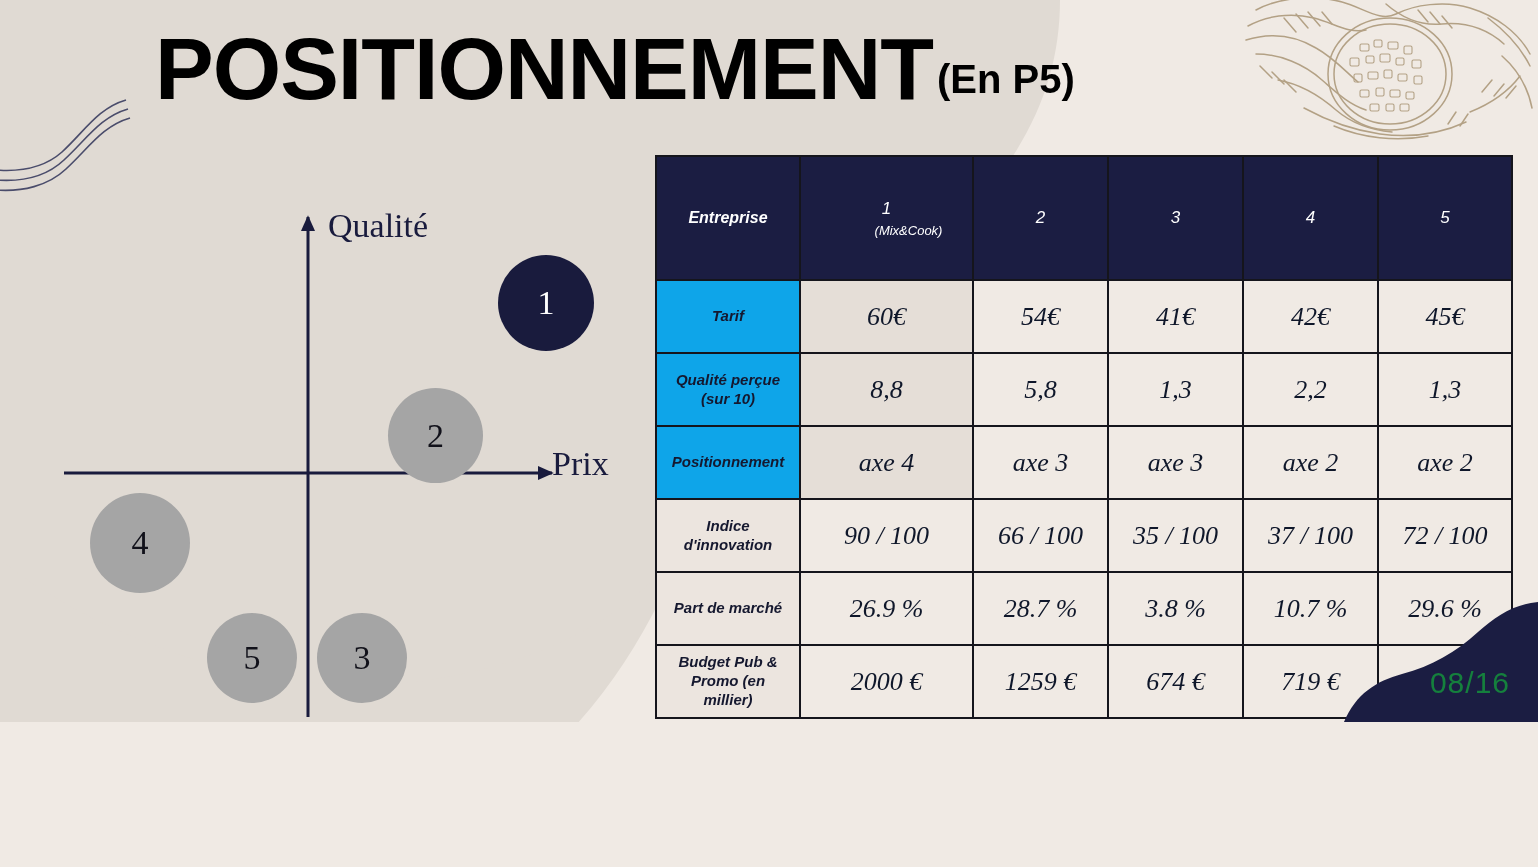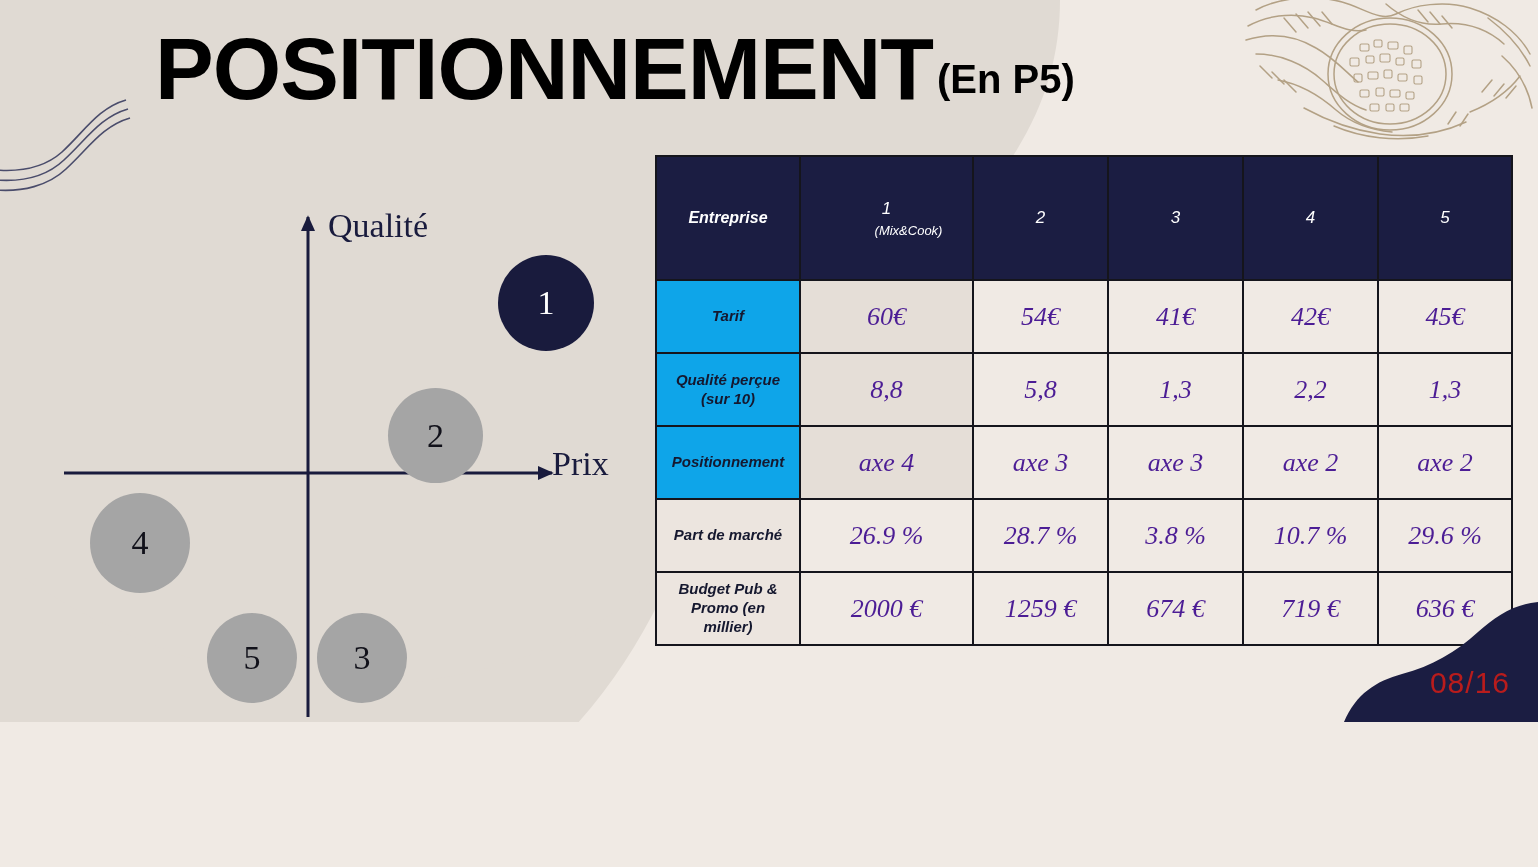--- a/index.html
+++ b/index.html
@@ -114,21 +114,21 @@
     color:#15182f;
     font-family:"Liberation Sans", sans-serif;
     font-weight:bold;
     font-size:15px;
     line-height:1.25;
     padding:4px 6px;
     width:144px;
   }
   #comp-table tbody td {
     background:#f0eae4;
-    color:#4c1d95;
+    color:#0f172a;
     font-family:"Liberation Serif", serif;
     font-weight:normal;
     font-size:26px;
     height:73px;
   }
   
   #comp-table tbody td.tint { background:#e5ded7; }
   #comp-table tbody th.tint { background:#0ea5e9; }
 
   
@@ -137,21 +137,21 @@
     right:0; bottom:0;
     width:220px; height:120px;
     z-index:7;
   }
   #page-badge-text {
     position:absolute;
     right:28px; bottom:22px;
     font-family:"Liberation Sans", sans-serif;
     font-size:30px;
     font-weight:normal;
-    color:#b91c1c;
+    color:#15803d;
     z-index:8;
     letter-spacing:1px;
     margin-top:16px;
   }
 </style>
 </head>
 <body>
 
 <div id="slide">
 
@@ -302,20 +302,28 @@
         </tr>
         <tr>
           <th class="tint">Positionnement</th>
           <td class="tint">axe 4</td>
           <td>axe 3</td>
           <td>axe 3</td>
           <td>axe 2</td>
           <td>axe 2</td>
         </tr>
         <tr>
+          <th>Indice<br>d'innovation</th>
+          <td>90 / 100</td>
+          <td>66 / 100</td>
+          <td>35 / 100</td>
+          <td>37 / 100</td>
+          <td>72 / 100</td>
+        </tr>
+        <tr>
           <th>Part de marché</th>
           <td>26.9 %</td>
           <td>28.7 %</td>
           <td>3.8 %</td>
           <td>10.7 %</td>
           <td>29.6 %</td>
         </tr>
         <tr>
           <th>Budget Pub &amp;<br>Promo (en<br>millier)</th>
           <td>2000 €</td>

